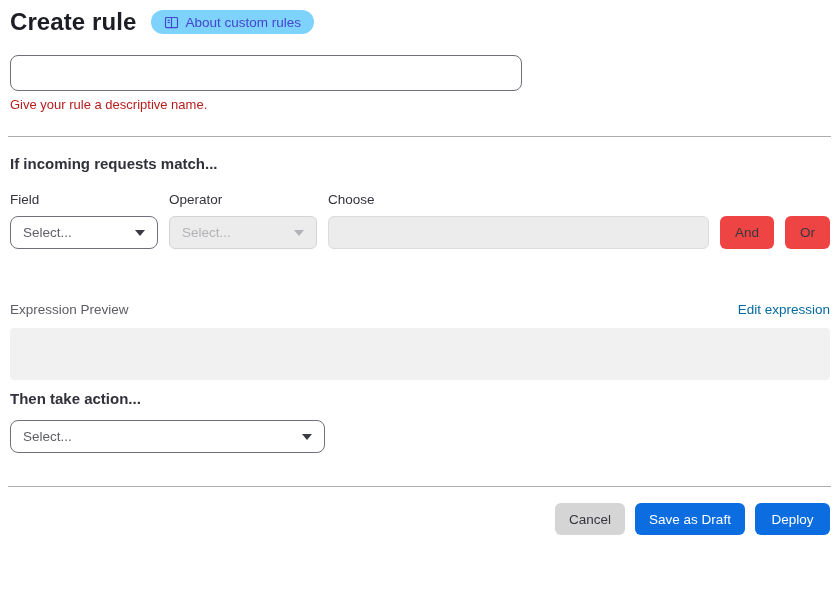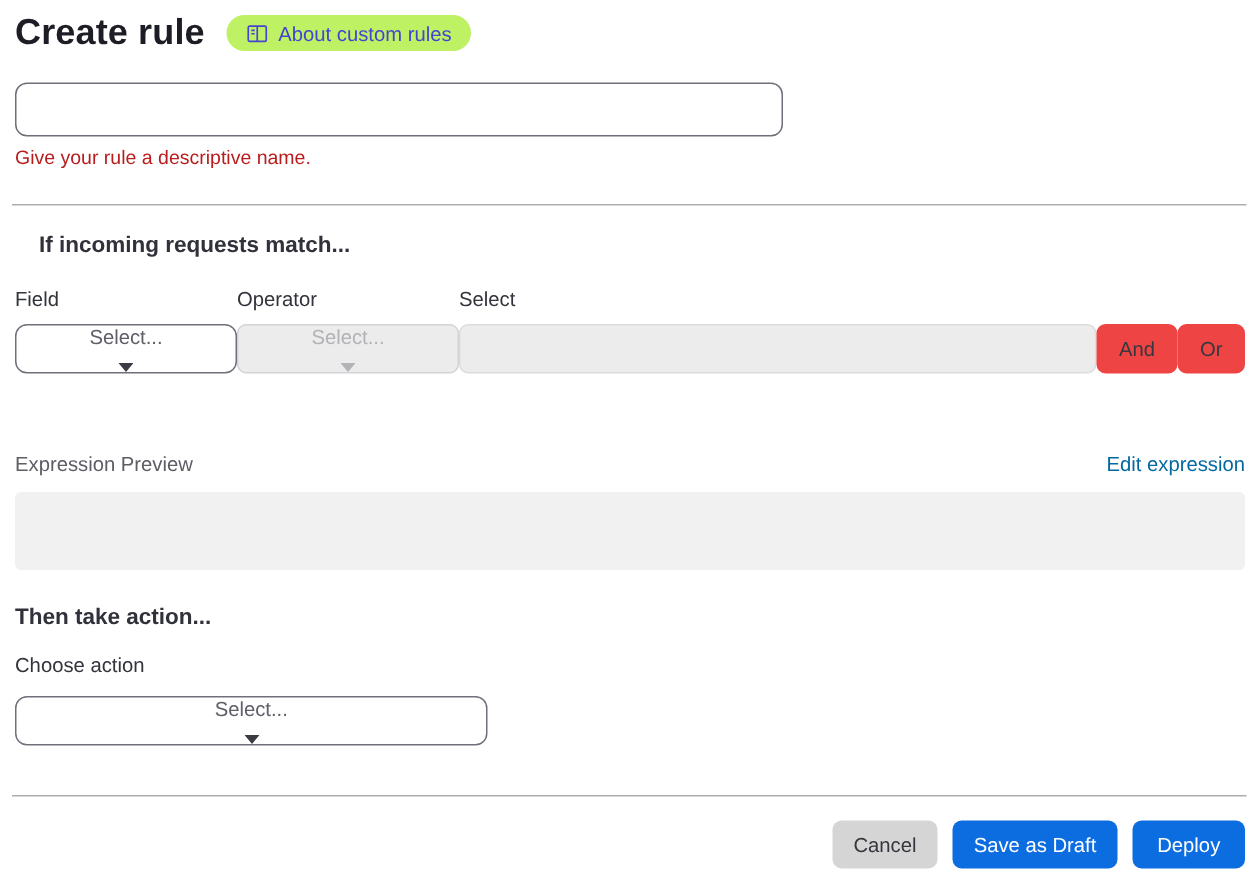--- a/index.html
+++ b/index.html
@@ -10,21 +10,21 @@
     color: #2b2c34;
     overflow: hidden;
   }
   .page { padding: 8px 9px 0 10px; width: 839px; }
 
   
   .header-row { display: flex; align-items: center; gap: 14px; height: 28px; }
   .page-title { font-size: 24px; font-weight: 700; color: #1d1d26; letter-spacing: .1px; }
   .about-badge {
     display: inline-flex; align-items: center; gap: 7px;
-    background: #bef264; color: #4644d0;
+    background: #7dd3fc; color: #4644d0;
     border: none; border-radius: 13px;
     height: 24px; padding: 0 13px;
     font-size: 13.5px; cursor: pointer;
     font-family: inherit;
   }
   .about-badge svg { display: block; }
 
   
   .field-label { font-size: 13.5px; color: #32333b; }
   .helper-text { font-size: 13px; color: #b91c1c; margin-top: 6px; }
@@ -36,32 +36,32 @@
     display: block; margin-top: 8px;
     width: 512px; height: 36px;
     border: 1px solid #6f6f79; border-radius: 8px;
     background: #fff; font-size: 14px; font-family: inherit;
     padding: 0 10px; color: #2b2c34; outline: none;
   }
 
   .divider { border: none; border-top: 1px solid #adadad; margin: 24px -1px 0 -2px; }
 
   
-  .match-heading { margin-top: 18px; margin-left: 16px; }
-  .match-row { display: flex; margin-top: 20px; align-items: flex-end; }
+  .match-heading { margin-top: 18px; }
+  .match-row { display: flex; gap: 11px; margin-top: 20px; align-items: flex-end; }
   .match-col { display: flex; flex-direction: column; }
   .match-col .field-label { margin-bottom: 9px; }
   .col-field { width: 148px; }
   .col-operator { width: 148px; margin-left: 0; }
   .col-value { flex: 1; }
 
   .select-box {
     height: 33px; display: flex; align-items: center; justify-content: space-between;
     padding: 0 12px; cursor: pointer; font-size: 13.5px;
-    background: #fff; border: 1px solid #70707a; border-radius: 8px; flex-direction: column;
+    background: #fff; border: 1px solid #70707a; border-radius: 8px;
   }
   .select-box .placeholder { color: #5e5f67; }
   .select-box.disabled {
     background: #ececec; border: 1px solid #d3d3d7; border-radius: 6px;
     cursor: default;
   }
   .select-box.disabled .placeholder { color: #b2b2b7; }
 
   .value-input {
     height: 33px; width: 100%;
@@ -81,21 +81,21 @@
   .expr-head { display: flex; justify-content: space-between; align-items: flex-end; margin-top: 53px; }
   .expr-label { font-size: 13.5px; color: #5c5d65; }
   .edit-link { font-size: 13.5px; color: #0369a1; text-decoration: none; cursor: pointer; }
   .expr-box {
     margin-top: 11px; height: 52px; width: 100%;
     background: #f1f1f1; border-radius: 4px;
     font-size: 13px; color: #444; padding: 8px 10px;
   }
 
   
-  .action-heading { margin-top: 23px; }
+  .action-heading { margin-top: 10px; }
   .choose-label { margin-top: 16px; }
   .action-select { width: 315px; margin-top: 13px; }
 
   .footer-divider { margin-top: 33px; }
   .footer-row { display: flex; justify-content: flex-end; gap: 10px; margin-top: 16px; }
   .footer-btn {
     height: 32px; border: none; border-radius: 6px;
     font-size: 13.5px; font-family: inherit; cursor: pointer;
   }
   .cancel-btn { background: #d5d5d5; color: #36373e; width: 70px; }
@@ -153,36 +153,35 @@
         <span class="placeholder">Select...</span>
         <span class="caret">
           <svg width="10" height="6" viewBox="0 0 10 6">
               <path d="M0 0 L10 0 L5 6 Z" fill="#b2b2b7"></path>
             </svg>
         </span>
       </div>
     </div>
 
     <div class="match-col col-value">
-      <span class="field-label">Select</span>
+      <span class="field-label">Choose</span>
       <input class="value-input" type="text" disabled="" value="" style="">
     </div>
 
     <button class="gray-btn and-btn">And</button>
     <button class="gray-btn or-btn">Or</button>
   </div>
 
   <div class="expr-head">
     <span class="expr-label">Expression Preview</span>
     <a class="edit-link">Edit expression</a>
   </div>
   <div class="expr-box"></div>
 
   <div class="section-heading action-heading">Then take action...</div>
-  <div class="field-label choose-label">Choose action</div>
   <div class="select-box action-select">
     <span class="placeholder">Select...</span>
     <span class="caret">
       <svg width="10" height="6" viewBox="0 0 10 6">
           <path d="M0 0 L10 0 L5 6 Z" fill="#3b3c43"></path>
         </svg>
     </span>
   </div>
 
   <hr class="divider footer-divider">

